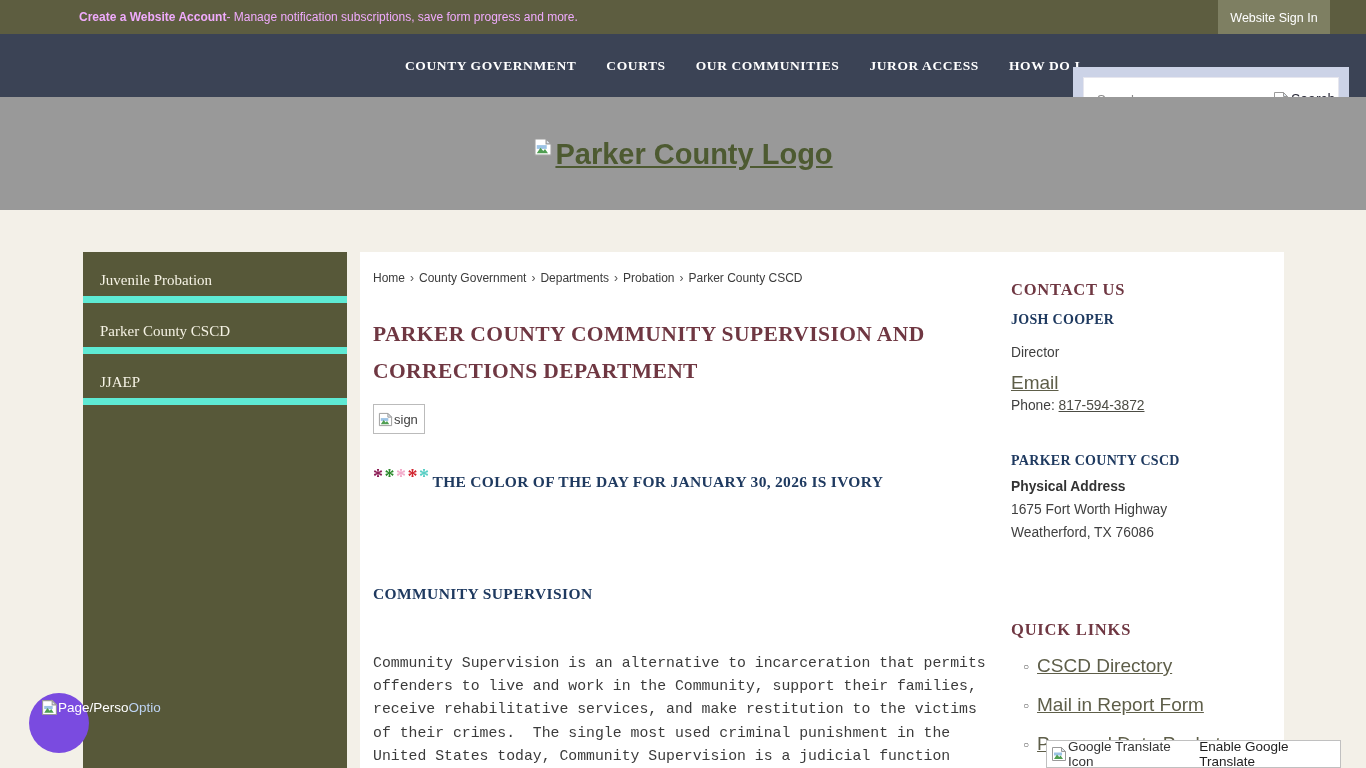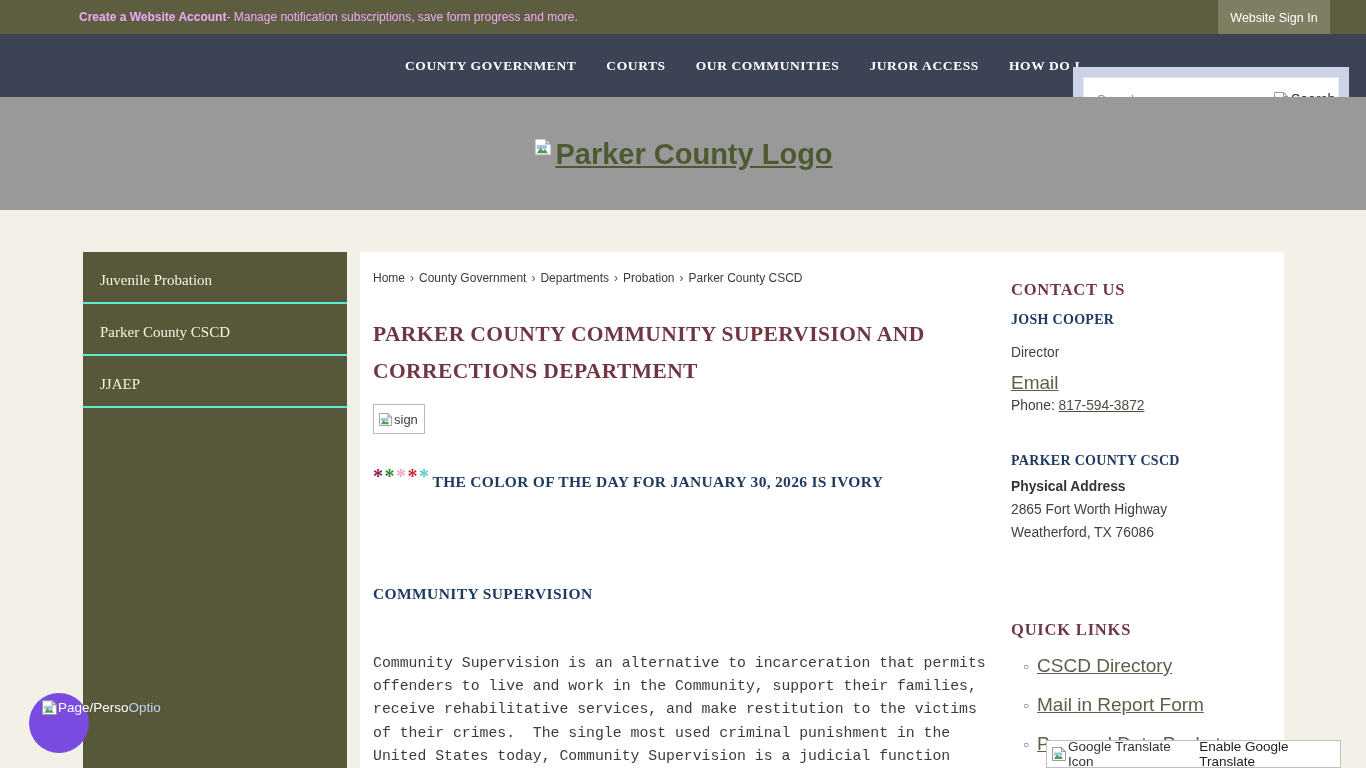--- a/index.html
+++ b/index.html
@@ -34,23 +34,23 @@
 
   
   .banner { position: absolute; top: 97px; left: 0; width: 1366px; height: 113px; background: #999999;
             display: flex; align-items: center; justify-content: center; }
   .logo-link { display: inline-flex; align-items: flex-start; gap: 2px; text-decoration: underline;
                color: #4d5a31; }
   .logo-link span { font-size: 29px; font-weight: bold; color: #4d5a31; line-height: 34px; }
 
   
   .sidebar { position: absolute; left: 83px; top: 252px; width: 264px; height: 516px; background: #575839; }
-  .side-item { display: block; padding: 20px 14px 13px 17px; color: #f5f2e4;
+  .side-item { display: block; padding: 20px 14px 7px 17px; color: #f5f2e4;
                font-family: "Liberation Serif", serif; font-size: 15px; text-decoration: none;
-               border-bottom: 2px solid #5eead4; }
+               border-bottom: 7px solid #5eead4; }
 
   
   .content { position: absolute; left: 360px; top: 252px; width: 924px; height: 516px; background: #ffffff; }
 
   .breadcrumb { position: absolute; left: 13px; top: 19px; font-size: 12px; color: #3b3b3b; }
   .breadcrumb a { color: #3b3b3b; text-decoration: none; text-align: center; }
   .breadcrumb .sep { margin: 0 5px; color: #555; }
 
   .page-title { position: absolute; left: 13px; top: 64px; width: 620px;
                 font-family: "Liberation Serif", serif; font-weight: bold; font-size: 21.5px;
@@ -198,21 +198,21 @@
     <div class="rightcol" style="position:absolute; left:651px; top:0; width:240px; height:409px;">
       <h3 class="r-heading contact-heading">CONTACT US</h3>
       <div class="r-sub contact-name">JOSH COOPER</div>
       <div class="r-text contact-role">Director</div>
       <a href="#" class="r-link contact-email">Email</a>
       <div class="r-text contact-phone">
         <span>Phone: </span><a href="#">817-594-3872</a>
       </div>
       <div class="r-sub org-name">PARKER COUNTY CSCD</div>
       <div class="r-text addr-label">Physical Address</div>
-      <div class="r-text addr-1">2865 Fort Worth Highway</div>
+      <div class="r-text addr-1">1675 Fort Worth Highway</div>
       <div class="r-text addr-2">Weatherford, TX 76086</div>
 
       <h3 class="r-heading ql-heading">QUICK LINKS</h3>
       <ul class="ql-list">
         <li>
             <span class="ql-bullet">○</span>
             <a href="#" class="r-link">CSCD Directory</a>
           </li>
         <li>
             <span class="ql-bullet">○</span>

